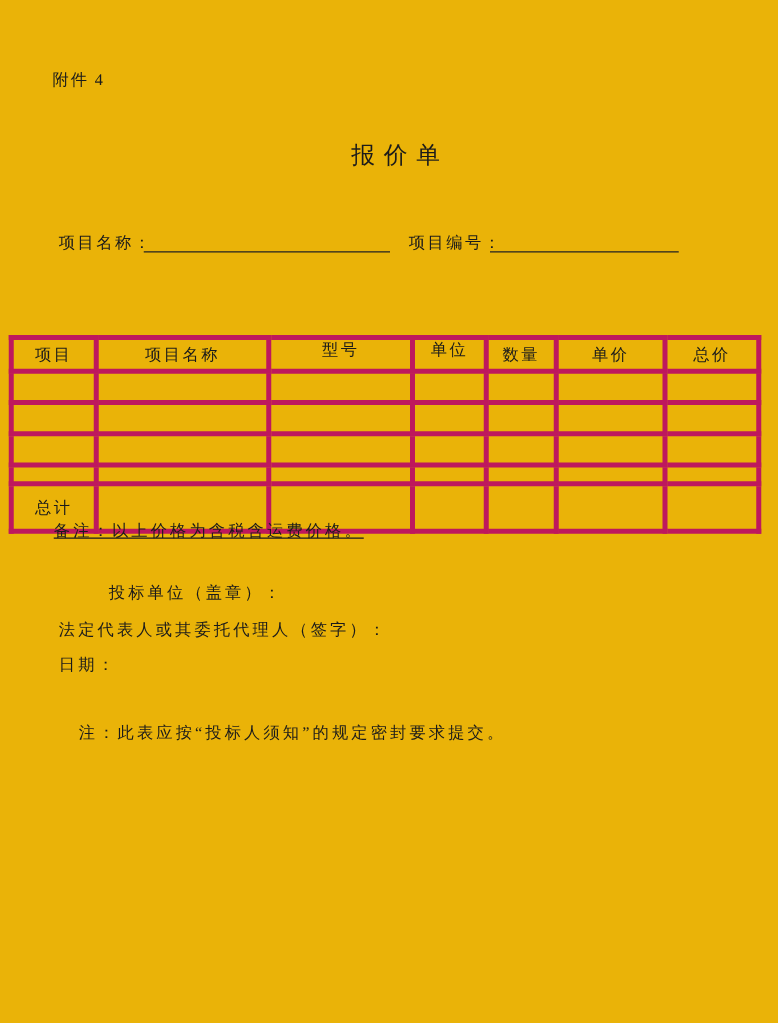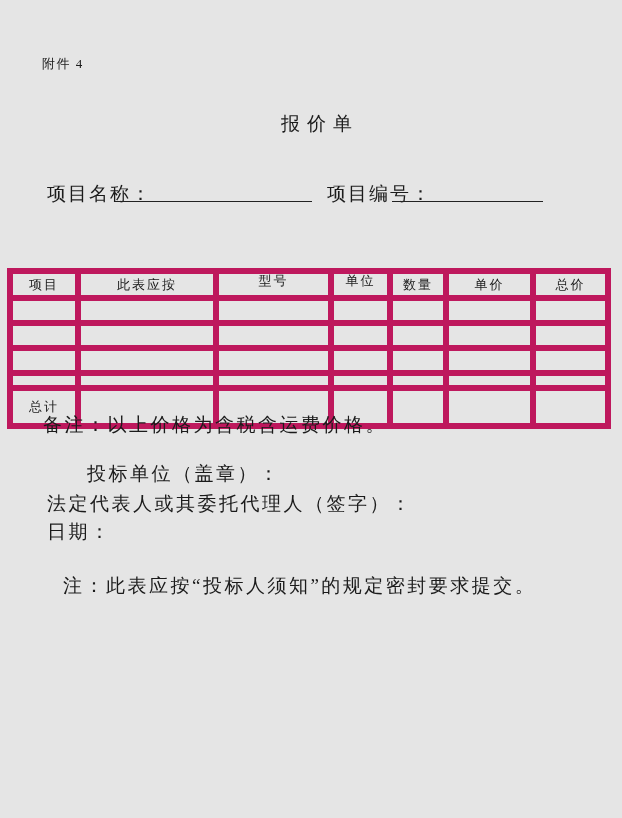--- a/index.html
+++ b/index.html
@@ -4,21 +4,21 @@
 <style>
   html, body {
     margin: 0;
     padding: 0;
     background: #ffffff;
   }
   .page {
     position: relative;
     width: 622px;
     height: 818px;
-    background: #e5e5e5;
+    background: #eab308;
     font-family: "Liberation Serif", "DejaVu Serif", serif;
     color: #1b1b1b;
     overflow: hidden;
   }
   .attachment {
     position: absolute;
     left: 42px;
     top: 55px;
     font-size: 13px;
     letter-spacing: 1.5px;
@@ -28,21 +28,21 @@
     left: 0;
     right: 0;
     top: 111px;
     text-align: center;
     font-size: 19px;
     letter-spacing: 7px;
     padding-left: 18px;
   }
   .lbl, .body-line {
     position: absolute;
-    font-size: 19px;
+    font-size: 13px;
     letter-spacing: 2px;
     white-space: nowrap;
     line-height: 16px;
   }
   .pname-lbl { left: 47px; top: 186px; }
   .pno-lbl   { left: 327px; top: 186px; }
   .underline {
     position: absolute;
     height: 15px;
     border-bottom: 1px solid #222222;
@@ -54,42 +54,42 @@
   table.quote {
     position: absolute;
     left: 7px;
     top: 268px;
     width: 598px;
     border-collapse: collapse;
     table-layout: fixed;
     border: 2px solid #000000;
   }
   table.quote th, table.quote td {
-    border: 6px solid #be185d;
+    border: 4px solid #be185d;
     padding: 0;
     font-size: 13px;
     font-weight: normal;
     text-align: center;
     vertical-align: middle;
     letter-spacing: 2px;
     overflow: hidden;
   }
   tr.head  { height: 27px; }
   tr.body  { height: 25px; }
   tr.thin  { height: 15px; }
   tr.thin td { line-height: 0; }
   tr.total { height: 38px; }
   .raised { position: relative; top: -4px; display: inline-block; }
   .bold-head { font-weight: bold; }
   td.total-cell {
     text-align: left;
     padding-left: 13px;
   }
 
-  .price-note  { left: 43px; top: 417px; letter-spacing: 2.5px; }
+  .price-note  { left: 43px; top: 417px; letter-spacing: 2.5px; text-decoration: underline; }
   .sig-bidder  { left: 47px; top: 466px; letter-spacing: 2.5px; margin-left: 40px; }
   .sig-legal   { left: 47px; top: 496px; letter-spacing: 2.5px; }
   .sig-date    { left: 47px; top: 524px; letter-spacing: 2.5px; }
   .submit-note { left: 40px; top: 578px; letter-spacing: 2.5px; margin-left: 23px; }
 </style>
 </head>
 <body>
 
 <div class="page">
 
@@ -109,21 +109,21 @@
       <col style="width:138px">
       <col style="width:115px">
       <col style="width:59px">
       <col style="width:56px">
       <col style="width:87px">
       <col style="width:75px">
     </colgroup>
     <tbody>
       <tr class="head">
         <th>项目</th>
-        <th>此表应按</th>
+        <th>项目名称</th>
         <th><span class="raised">型号</span></th>
         <th><span class="raised">单位</span></th>
         <th class="bold-head">数量</th>
         <th>单价</th>
         <th>总价</th>
       </tr>
       <tr class="body">
         <td></td>
           <td></td>
           <td></td>

